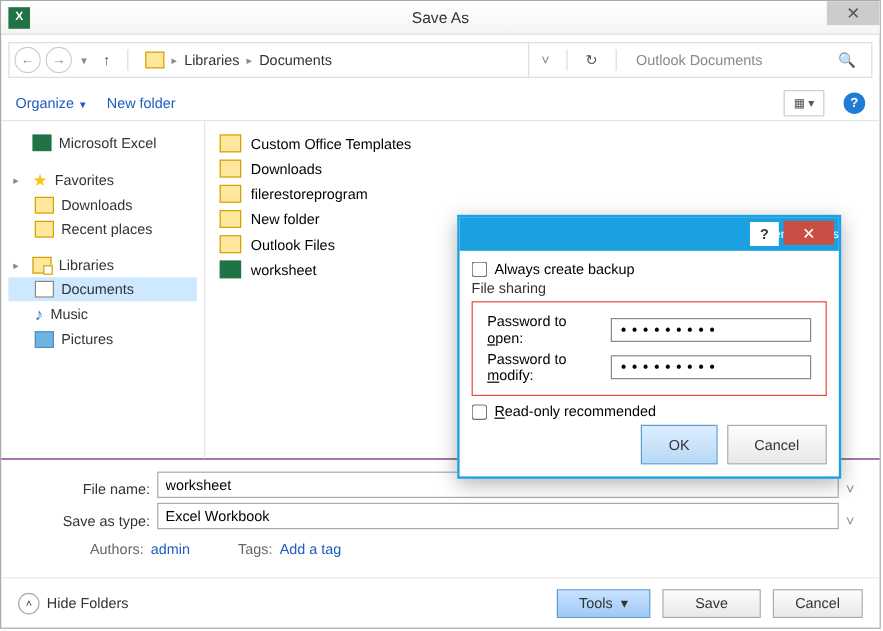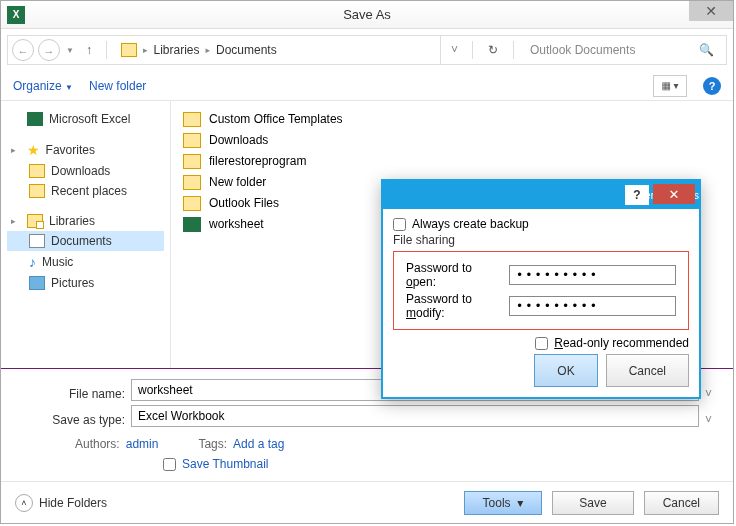--- a/index.html
+++ b/index.html
@@ -36,21 +36,21 @@
 .ic{width:16px;height:14px;display:inline-block}
 .ic-xls{background:#217346}
 .ic-star{color:#f5c518;font-size:14px}
 .ic-fld{background:#ffe79e;border:1px solid #d4a000}
 .ic-lib{background:#ffe79e;border:1px solid #d4a000;position:relative}
 .ic-lib::after{content:"";position:absolute;width:6px;height:6px;background:#fff;border:1px solid #d4a000;bottom:-2px;right:-2px}
 .ic-doc{background:#fff;border:1px solid #888}
 .ic-music{color:#1e7bd6;font-size:14px}
 .ic-pic{background:#6fb3e0;border:1px solid #4a90c0}
 .files{flex:1;padding:8px 12px}
-.frow{display:flex;align-items:flex-start;gap:8px;padding:3px 0}
+.frow{display:flex;align-items:center;gap:8px;padding:3px 0}
 .frow .ic-fld{width:18px;height:15px}
 .bottom{padding:6px 14px 10px}
 .brow{display:flex;align-items:flex-end;margin:4px 0;gap:6px}
 .brow label{width:110px;text-align:right;color:#333}
 .txtfield{flex:1;border:1px solid #aaa;padding:3px 6px;background:#fff;height:22px}
 .meta{display:flex;gap:40px;padding:6px 0 6px 60px}
 .meta .k{color:#666;margin-right:6px}
 .meta .v{color:#1e5bbf}
 .chk{display:flex;align-items:center;gap:6px;padding-left:148px;color:#1e5bbf}
 .chk input{width:13px;height:13px}
@@ -68,21 +68,21 @@
 .modal .mtitle .mhelp{position:absolute;right:50px;color:#333;background:#fff;width:24px;height:20px;display:flex;align-items:center;justify-content:center;font-weight:bold}
 .modal .mtitle .mclose{position:absolute;right:4px;top:3px;width:42px;height:20px;background:#c94f44;color:#fff;display:flex;align-items:center;justify-content:center;font-size:13px}
 .modal .mbody{padding:8px 10px 10px}
 .mchk{display:flex;align-items:center;gap:6px;margin-bottom:2px}
 .mlab{color:#333;margin-bottom:4px}
 .fs{border:1px solid #e74c3c;padding:6px 8px;margin-bottom:6px}
 .fsrow{display:flex;align-items:center;gap:8px;margin:3px 4px}
 .fsrow label{width:110px}
 .fsrow label u{text-decoration:underline}
 .pwd{flex:1;border:1px solid #888;padding:2px 6px;height:20px;letter-spacing:2px;font-family:monospace}
-.rorow{display:flex;align-items:center;gap:6px;justify-content:flex-end;margin:4px 0}
+.rorow{display:flex;align-items:center;gap:6px;justify-content:flex-start;margin:4px 0}
 .mbtns{display:flex;justify-content:flex-end;gap:8px;margin-top:4px}
 .mbtns .btn{padding:0 22px;height:33px}
 .mbtns .btn.ok{background:linear-gradient(#dbeeff,#b9d9f5);border-color:#5a9bd4}
 </style>
 </head>
 <body>
 
 <div class="window">
   <div class="titlebar">
     <div class="app-icon">X</div>
@@ -197,24 +197,20 @@
     </div>
     <div class="brow">
       <label>Save as type:</label>
       <input class="txtfield" value="Excel Workbook" style="">
       <span style="width:14px;color:#888">˅</span>
     </div>
     <div class="meta">
       <div><span class="k">Authors:</span><span class="v">admin</span></div>
       <div><span class="k">Tags:</span><span class="v">Add a tag</span></div>
     </div>
-    <div class="chk">
-      <input type="checkbox" style="">
-      <span>Save Thumbnail</span>
-    </div>
   </div>
 
   <div class="footer">
     <div class="hf">
       <span class="circ">˄</span>
       <span>Hide Folders</span>
     </div>
     <span class="spacer"></span>
     <div class="btn tools"><span>Tools</span>&nbsp;&nbsp;▾</div>
     <div class="btn save">Save</div>

